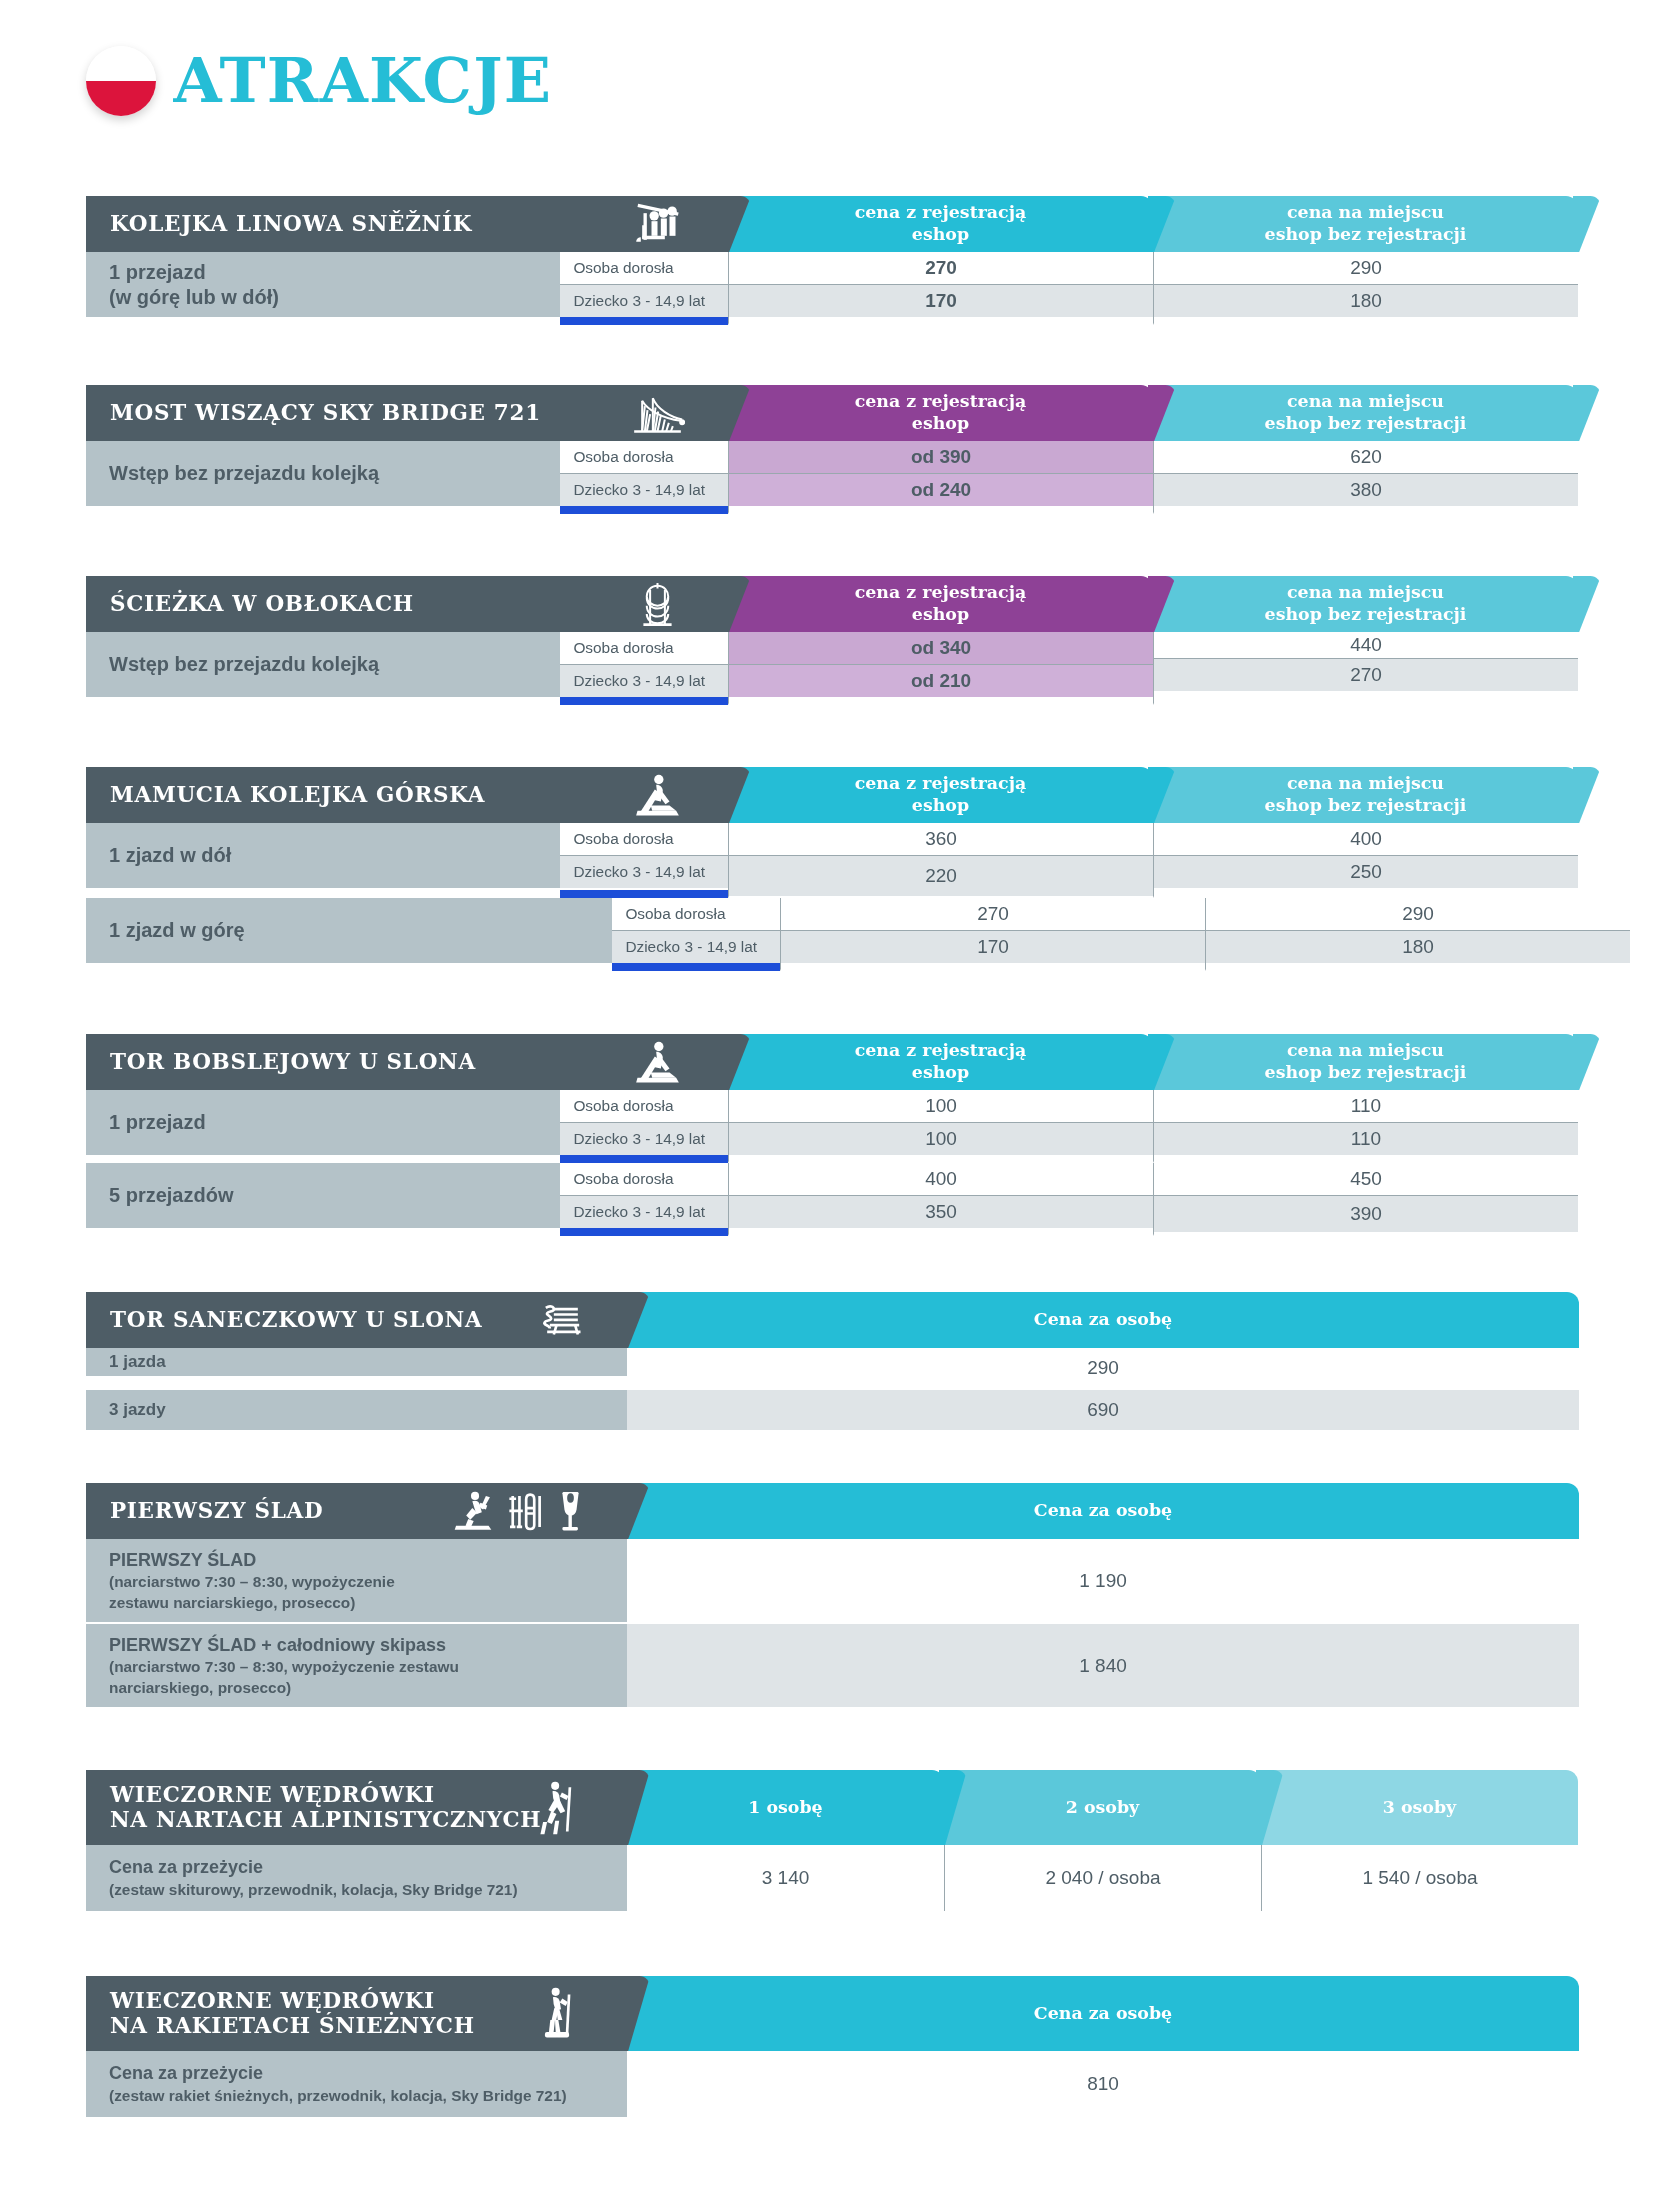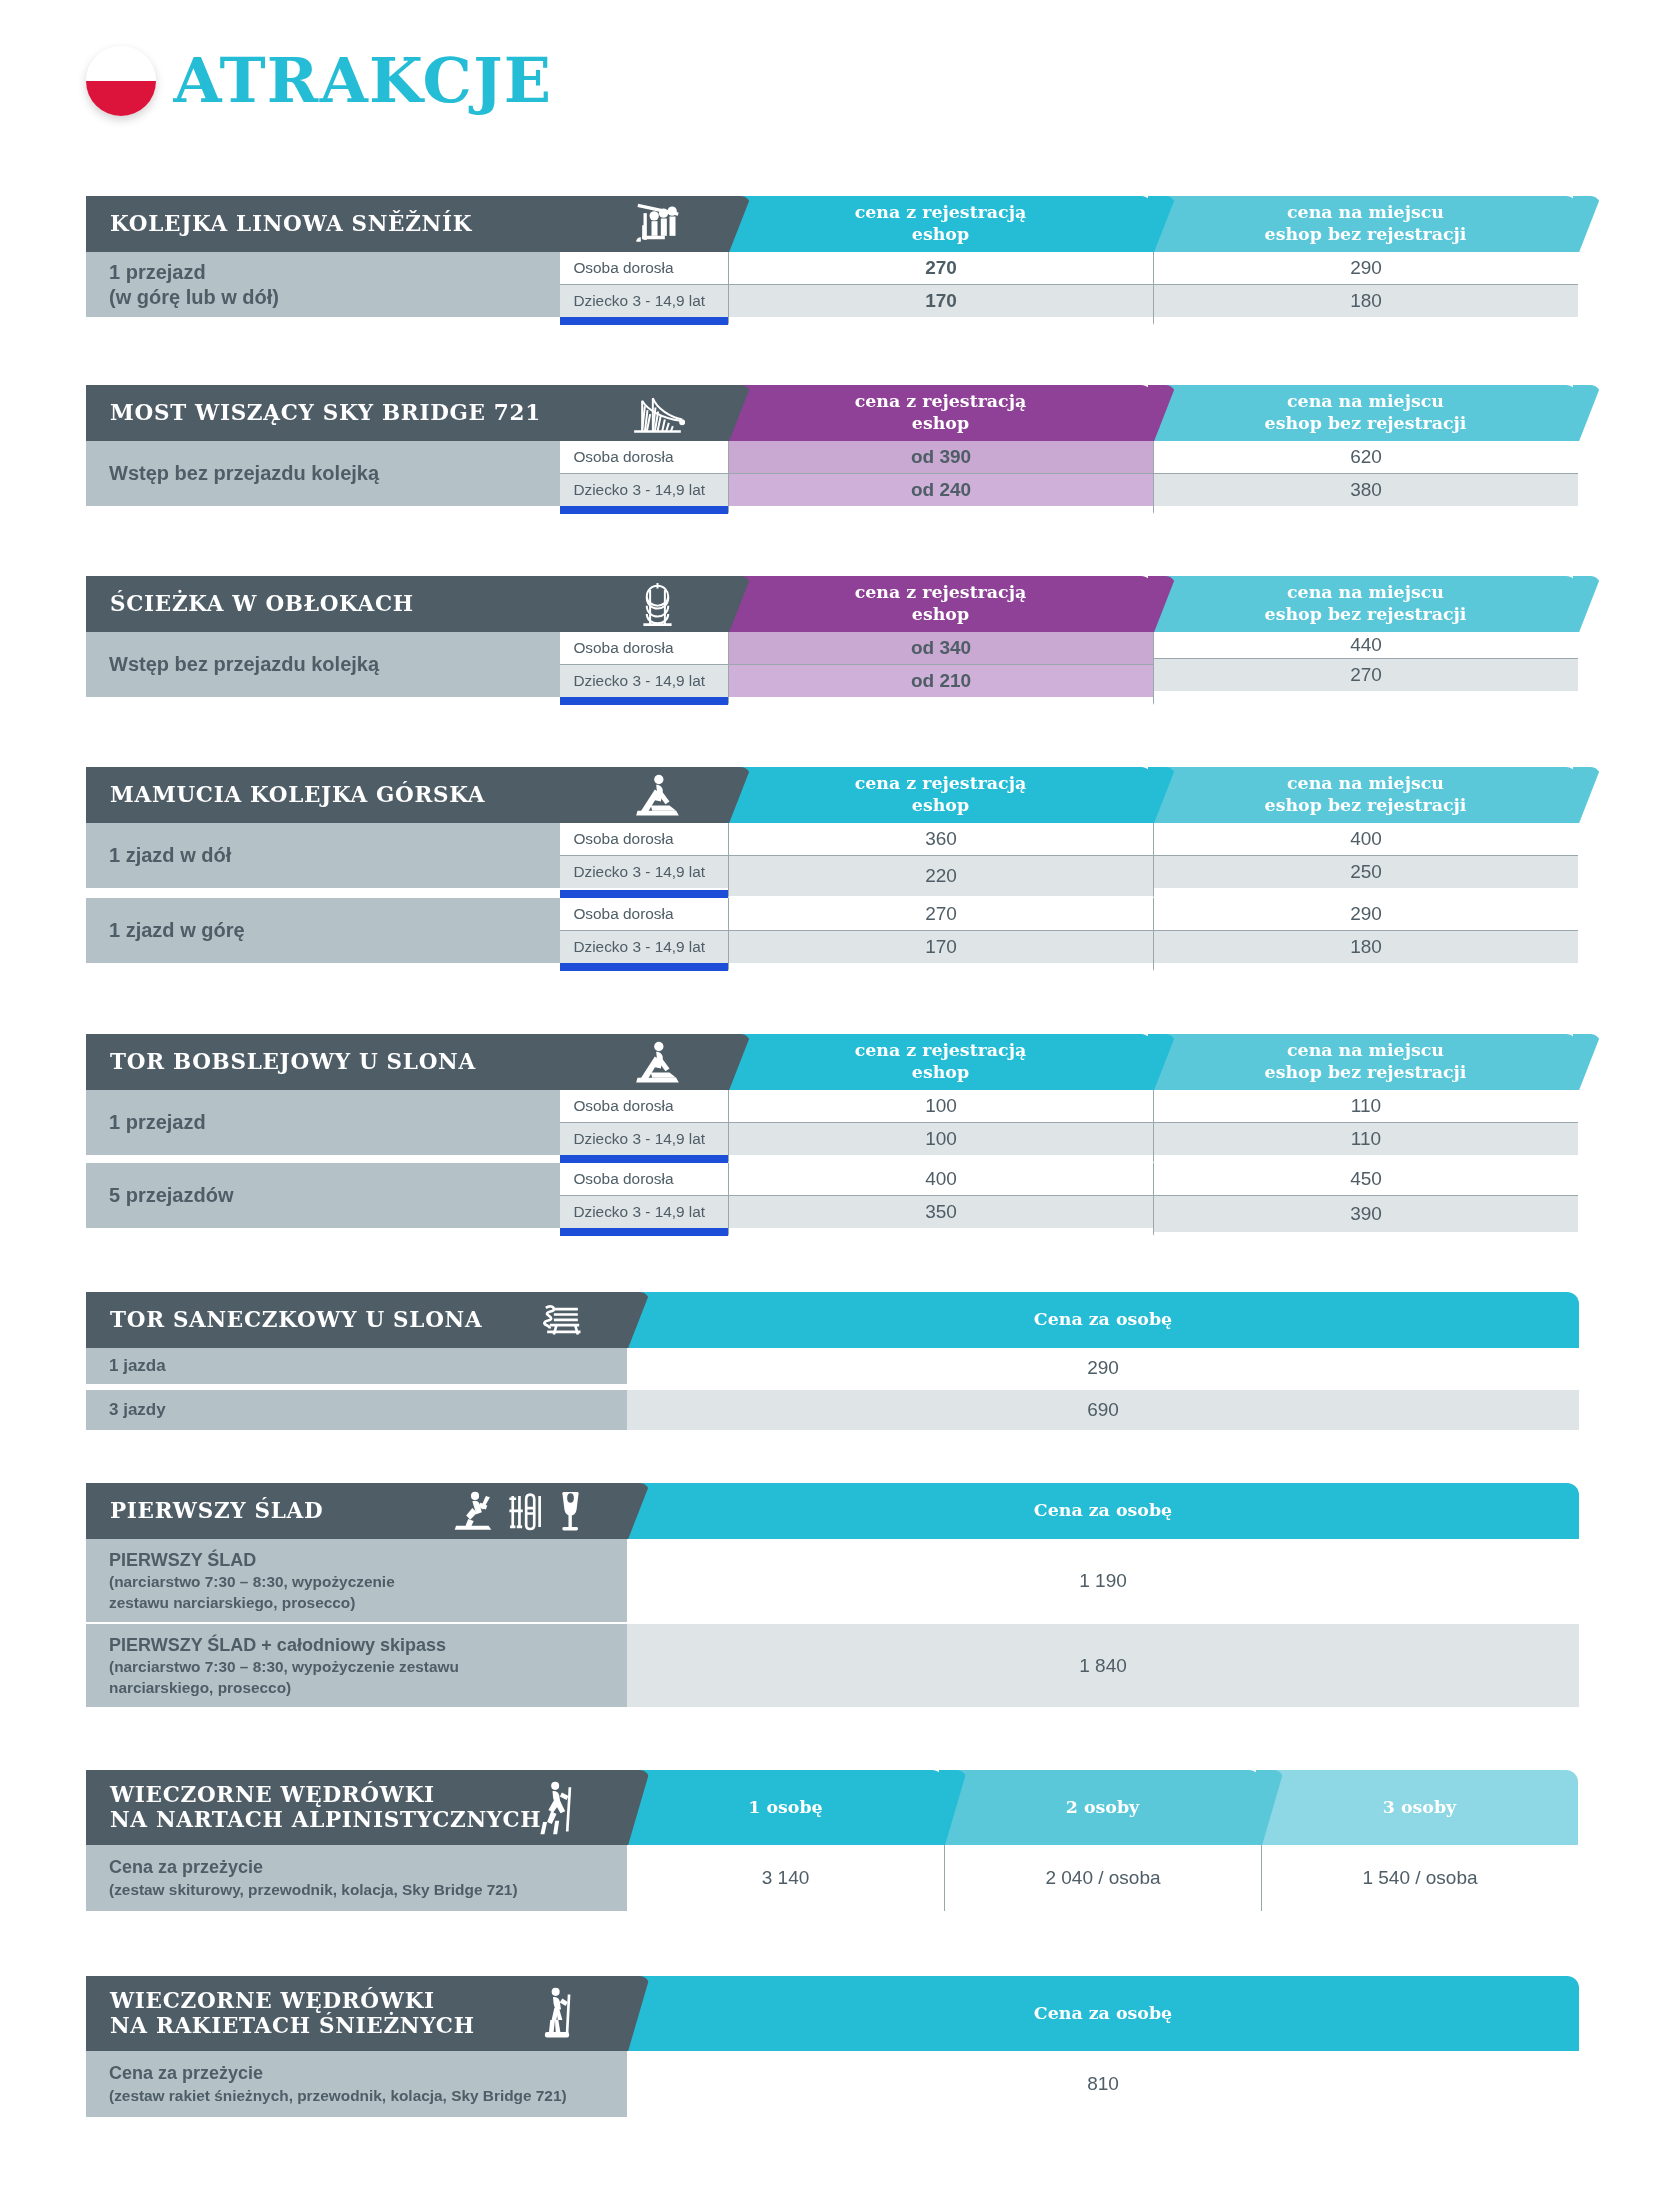--- a/index.html
+++ b/index.html
@@ -328,21 +328,21 @@
       <div class="pricecol vline" style="width:425px">
         <div class="pcell w" style="height:33px">360</div>
         <div class="pcell g" style="height:40px">220</div>
       </div>
       <div class="pricecol vline" style="width:425px">
         <div class="pcell w" style="height:33px">400</div>
         <div class="pcell g" style="height:32px">250</div>
       </div>
     </div>
     <div class="body-row">
-      <div class="lbl" style="width:474px;height:67px">1 zjazd w górę</div>
+      <div class="lbl" style="width:526px;height:67px">1 zjazd w górę</div>
       <div class="subcol" style="width:168px">
         <div class="subcell w" style="height:33px">Osoba dorosła</div>
         <div class="subcell g" style="height:32px">Dziecko 3 - 14,9 lat</div>
       </div>
       <div class="pricecol vline" style="width:425px">
         <div class="pcell w" style="height:33px">270</div>
         <div class="pcell g" style="height:32px">170</div>
       </div>
       <div class="pricecol vline" style="width:425px">
         <div class="pcell w" style="height:33px">290</div>
@@ -413,21 +413,21 @@
             <path d="M34 10h36M34 18h36M34 26h36"></path>
             <path d="M28 34h44"></path>
             <path d="M38 34l-4 14M66 34l4 14"></path>
             <path d="M24 44h50"></path>
           </svg>
         </div>
       </div>
       <div class="hdr-col solo" style="width:952px">Cena za osobę</div>
     </div>
     <div class="simple-row">
-      <div class="simple-lbl" style="width:541px;height:36px;font-size:17px">1 jazda</div>
+      <div class="simple-lbl" style="width:541px;height:28px;font-size:17px">1 jazda</div>
       <div class="simple-val w" style="height:40px">290</div>
     </div>
     <div class="simple-row">
       <div class="simple-lbl" style="width:541px;height:40px;font-size:17px">3 jazdy</div>
       <div class="simple-val g" style="height:40px">690</div>
     </div>
   </div>
 
   <div class="block" style="top:1483px">
     <div class="hdr">

